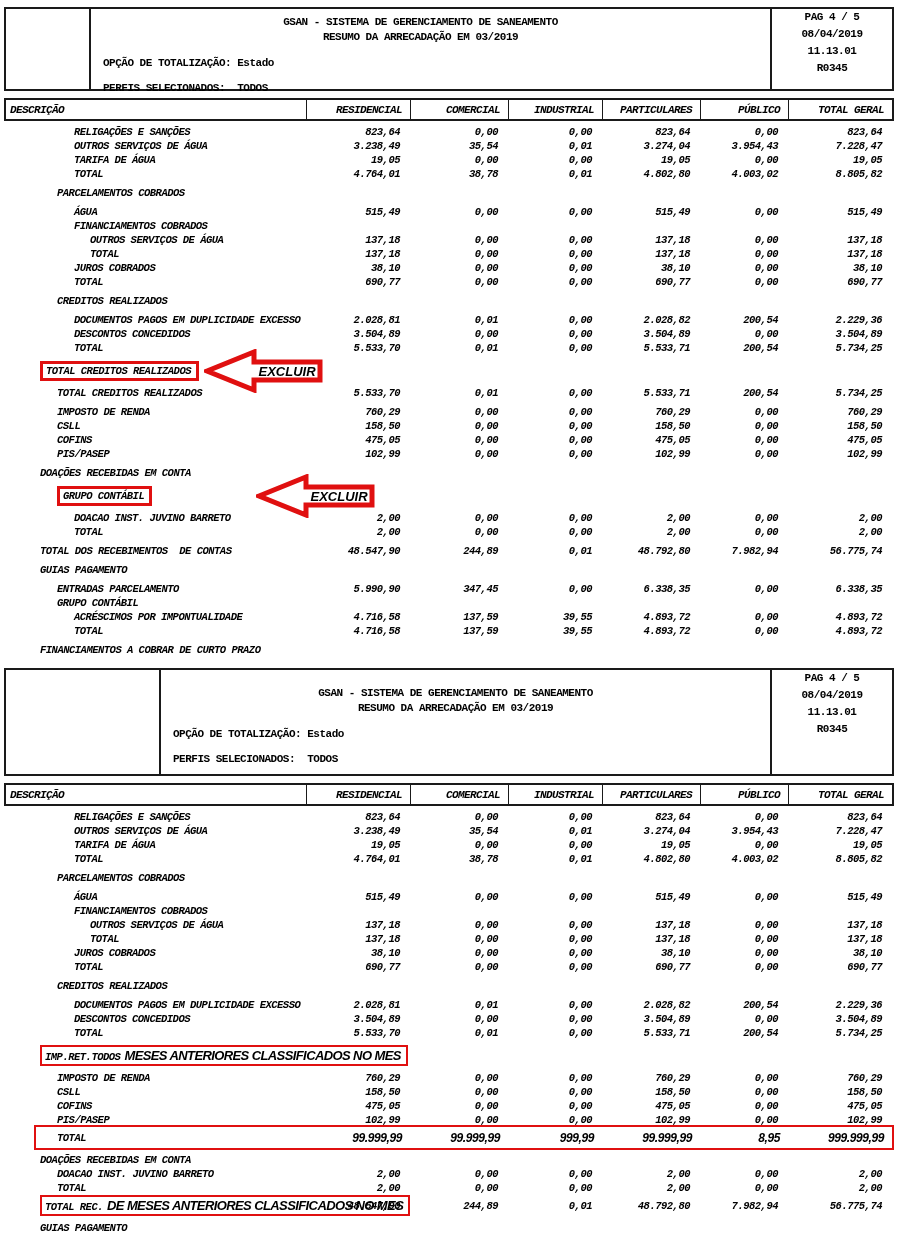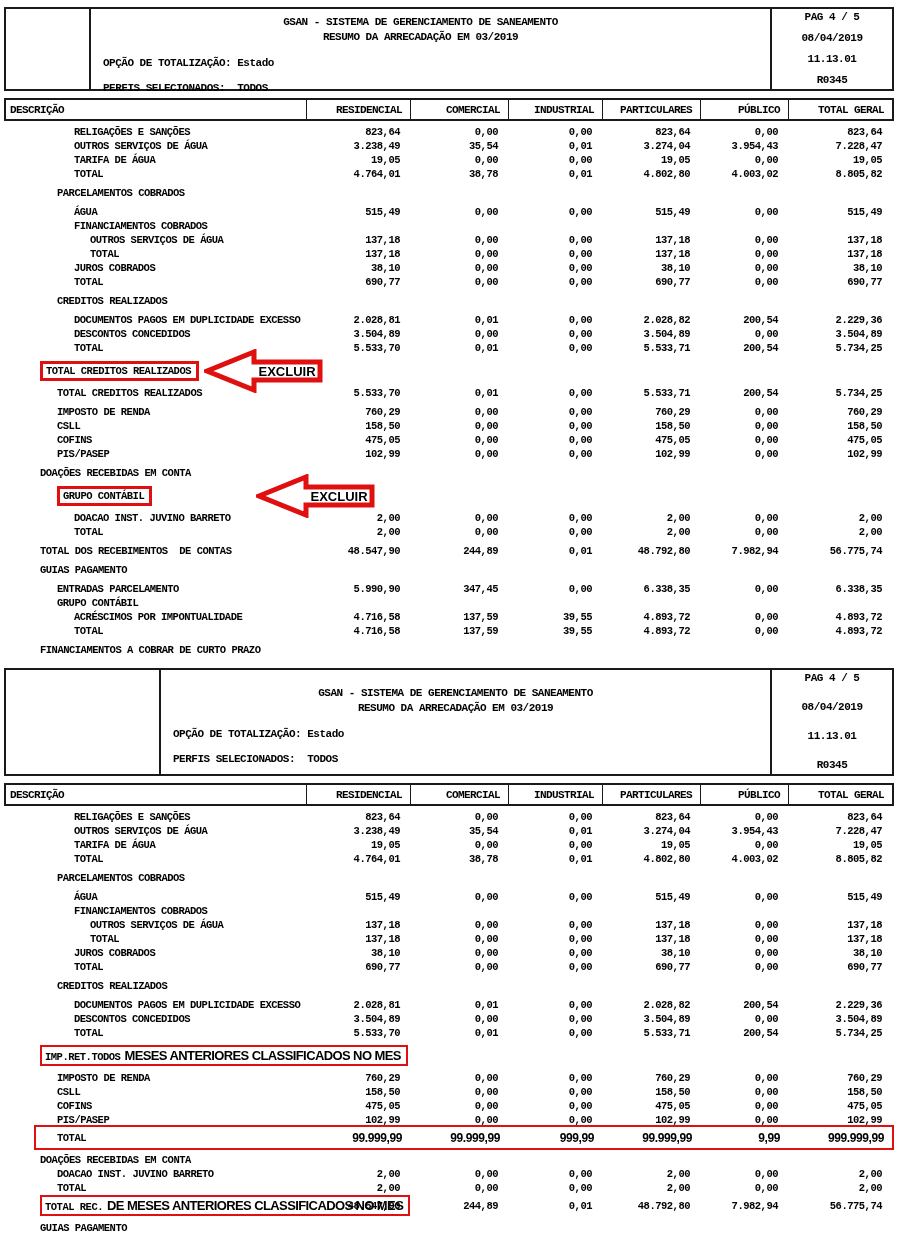--- a/index.html
+++ b/index.html
@@ -13,25 +13,25 @@
   .s1 .hdrbox { height: 84px; }
   .s1 .hdrbox .left-cell { width: 85px; }
   .s2 .hdrbox { height: 108px; }
   .s2 .hdrbox .left-cell { width: 155px; }
   .hdrbox .center-cell { flex: 1; display:flex; flex-direction:column; padding-top: 6px; }
   .s2 .hdrbox .center-cell { padding-top: 16px; }
   .titles { text-align:center; }
   .title-line { font-size: 11px; font-weight: bold; letter-spacing: -0.5px; line-height: 15px; }
   .opts { padding-left: 12px; margin-top: 12px; font-size: 11px; font-weight: bold; letter-spacing:-0.5px; }
   .opt-line { margin-bottom: 13px; white-space: pre; }
-  .hdrbox .right-cell { width: 122px; border-left: 2px solid #1a1a1a; display:flex; flex-direction:column; justify-content:space-between; align-items:center;margin-left:20px; }
+  .hdrbox .right-cell { width: 122px; border-left: 2px solid #1a1a1a; display:flex; flex-direction:column; justify-content:flex-start; align-items:center;margin-left:20px; }
   .right-cell div { font-size: 11px; font-weight: bold; letter-spacing:-0.5px; line-height: 17px; white-space: pre; }
 
   
-  .tbl { margin: 0 4px; }
+  .tbl { margin: 0 4px; font-style: italic; }
   .thead { display:flex; border: 2px solid #1a1a1a; height: 23px; align-items: stretch; }
   .thead .hc { font-size: 11px; font-weight: bold; letter-spacing:-0.6px; display:flex; align-items:center; border-left: 1.5px solid #1a1a1a; justify-content:flex-end; padding-right: 8px; white-space:nowrap; }
   .thead .hc:first-child { border-left: none; justify-content:flex-start; padding-left: 4px; }
   .c0 { width: 300px; } .c1 { width: 104px; } .c2 { width: 98px; } .c3 { width: 94px; }
   .c4 { width: 98px; } .c5 { width: 88px; } .c6 { width: 104px; }
 
   .tbody { padding-top: 4px; }
   .trow { display:flex; align-items:center; height: 14px; position: relative; }
   .trow.gap { margin-top: 5px; }
   .trow.tall { height: 21px; }
@@ -517,21 +517,21 @@
             <div class="val c4">102,99</div>
             <div class="val c5">0,00</div>
             <div class="val c6">102,99</div>
           </div>
           <div class="trow tall">
             <div class="dcell i1"><span>TOTAL</span></div>
             <div class="val c1 sansval">99.999,99</div>
             <div class="val c2 sansval">99.999,99</div>
             <div class="val c3 sansval">999,99</div>
             <div class="val c4 sansval">99.999,99</div>
-            <div class="val c5 sansval">9,99</div>
+            <div class="val c5 sansval">8,95</div>
             <div class="val c6 sansval">999.999,99</div>
             <div class="rowbox-overlay"></div>
           </div>
           <div class="trow gap">
             <div class="dcell i0"><span>DOAÇÕES RECEBIDAS EM CONTA</span></div>
           </div>
           <div class="trow">
             <div class="dcell i1"><span>DOACAO INST. JUVINO BARRETO</span></div>
             <div class="val c1">2,00</div>
             <div class="val c2">0,00</div>

